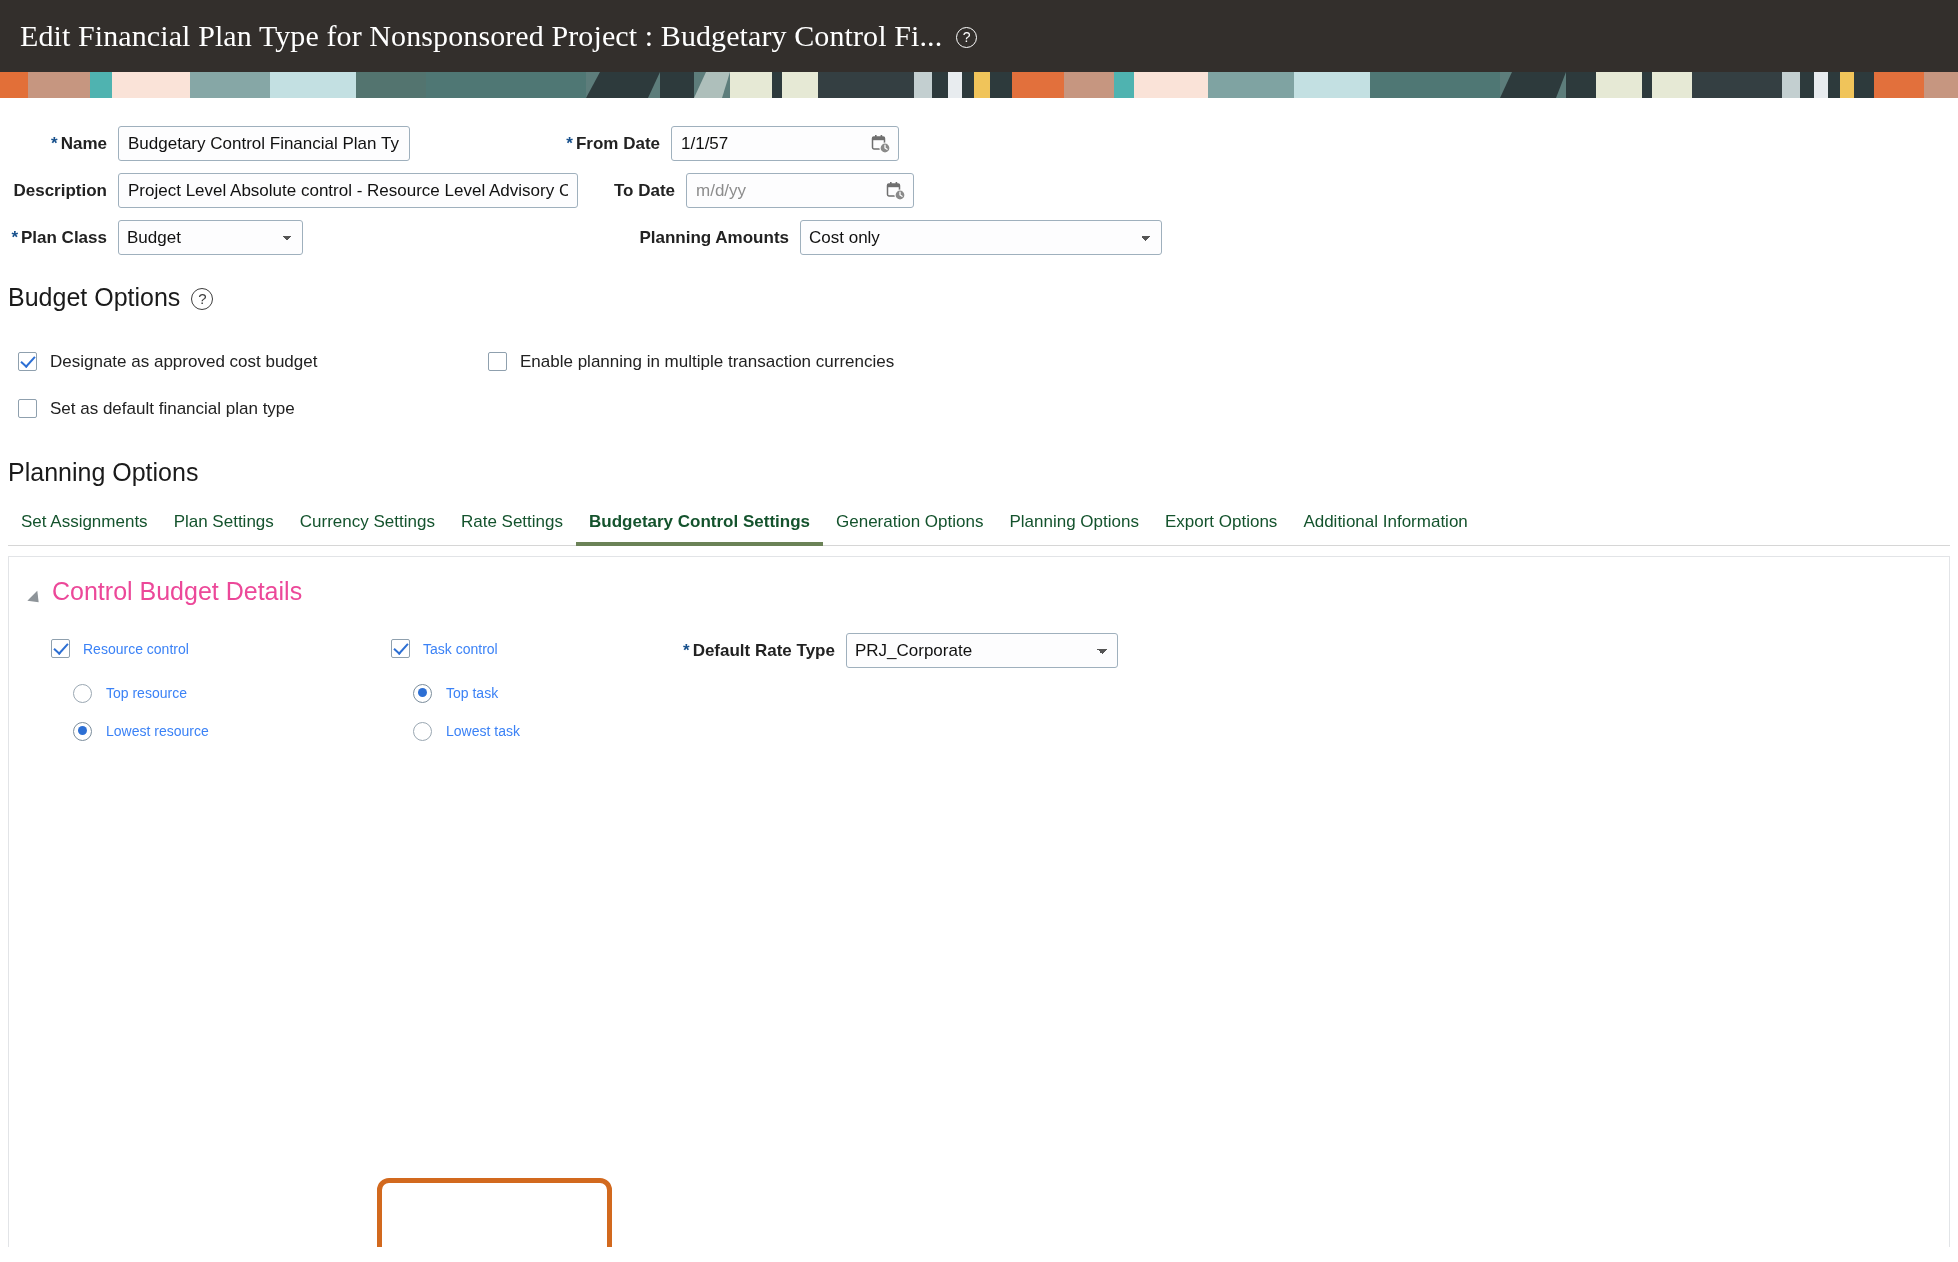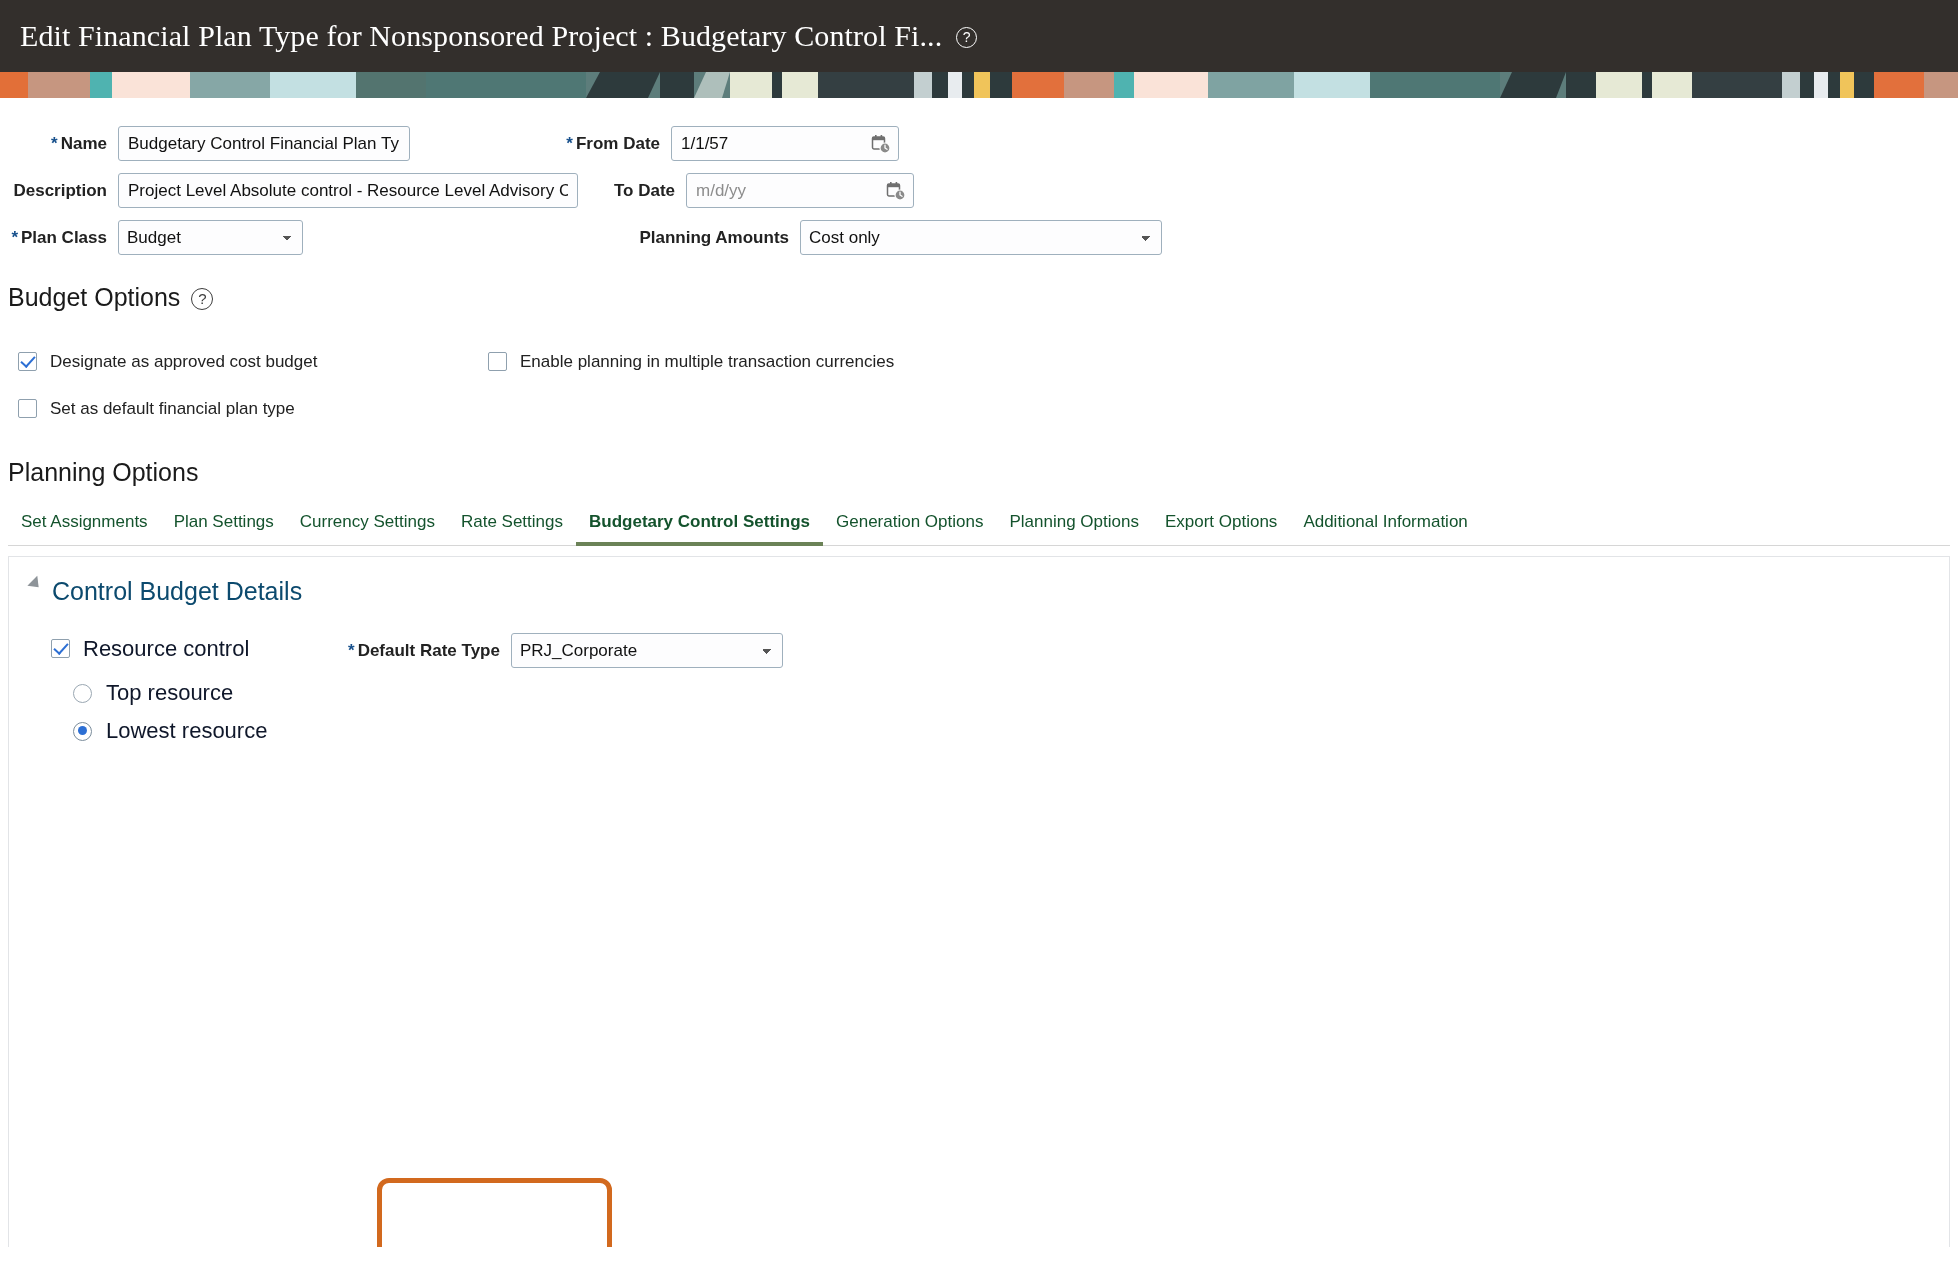--- a/index.html
+++ b/index.html
@@ -159,42 +159,42 @@
   }
   .disc{
     width:0;height:0;
     border-left:9px solid #8e9499;
     border-top:7px solid transparent;
     border-bottom:7px solid transparent;
     transform:rotate(45deg);
     flex:0 0 auto;
   }
   .panel-h{
-    display:flex;align-items:flex-start;gap:12px;
-    font-size:25px;color:#0c4a6e;
+    display:flex;align-items:flex-end;gap:12px;
+    font-size:25px;color:#ec4899;
     padding:20px 0 0 22px;
   }
   .cbd-body{display:flex;align-items:flex-start;padding:26px 0 0 0;position:relative;}
   .ctrl-col{position:relative;}
   .ctrl-col-a{margin-left:42px;width:245px;}
   .ctrl-col-b{margin-left:95px;width:240px;}
   .ctrl-head{display:flex;align-items:center;gap:13px;height:33px;}
   .radio-list{margin:9px 0 0 22px;}
   .radio-item{display:flex;align-items:center;gap:14px;height:38px;cursor:pointer;position:relative;}
   .rdo{
     width:19px;height:19px;border-radius:50%;
     border:1.5px solid #9aa7b2;background:#fff;
     box-sizing:border-box;position:relative;flex:0 0 auto;
   }
   .rdo.on{border-color:#7b8d9c;}
   .rdo.on::after{
     content:"";position:absolute;left:3.5px;top:3.5px;
     width:9px;height:9px;border-radius:50%;background:#2d6fd4;
   }
-  .rdo-label{font-size:22px;color:#0f172a;white-space:nowrap;}
+  .rdo-label{font-size:14px;color:#3b82f6;white-space:nowrap;}
 
   
   .anno{
     position:absolute;border:5px solid #d2691e;border-radius:12px;
     pointer-events:none;box-sizing:border-box;
   }
   .anno-task{left:368px;top:621px;width:235px;height:155px;}
 
   .rate-wrap{
     display:flex;align-items:center;margin-left:52px;padding-top:1px;
@@ -365,20 +365,36 @@
           <span class="rdo"></span>
           <span class="rdo-label">Top resource</span>
         </label>
         <label class="radio-item">
           <span class="rdo on"></span>
           <span class="rdo-label">Lowest resource</span>
         </label>
       </div>
     </div>
 
+    <div class="ctrl-col ctrl-col-b">
+      <label class="ctrl-head">
+        <span class="cbx on"></span>
+        <span class="rdo-label">Task control</span>
+      </label>
+      <div class="radio-list">
+        <label class="radio-item">
+          <span class="rdo on"></span>
+          <span class="rdo-label">Top task</span>
+        </label>
+        <label class="radio-item">
+          <span class="rdo"></span>
+          <span class="rdo-label">Lowest task</span>
+        </label>
+      </div>
+    </div>
 
     <div class="rate-wrap">
       <span class="rate-lbl"><span class="req">*</span><span>Default Rate Type</span></span>
       <select class="tsel sel-rate">
         <option>PRJ_Corporate</option>
       </select>
     </div>
   </div>
 
   <div class="anno anno-task"></div>

